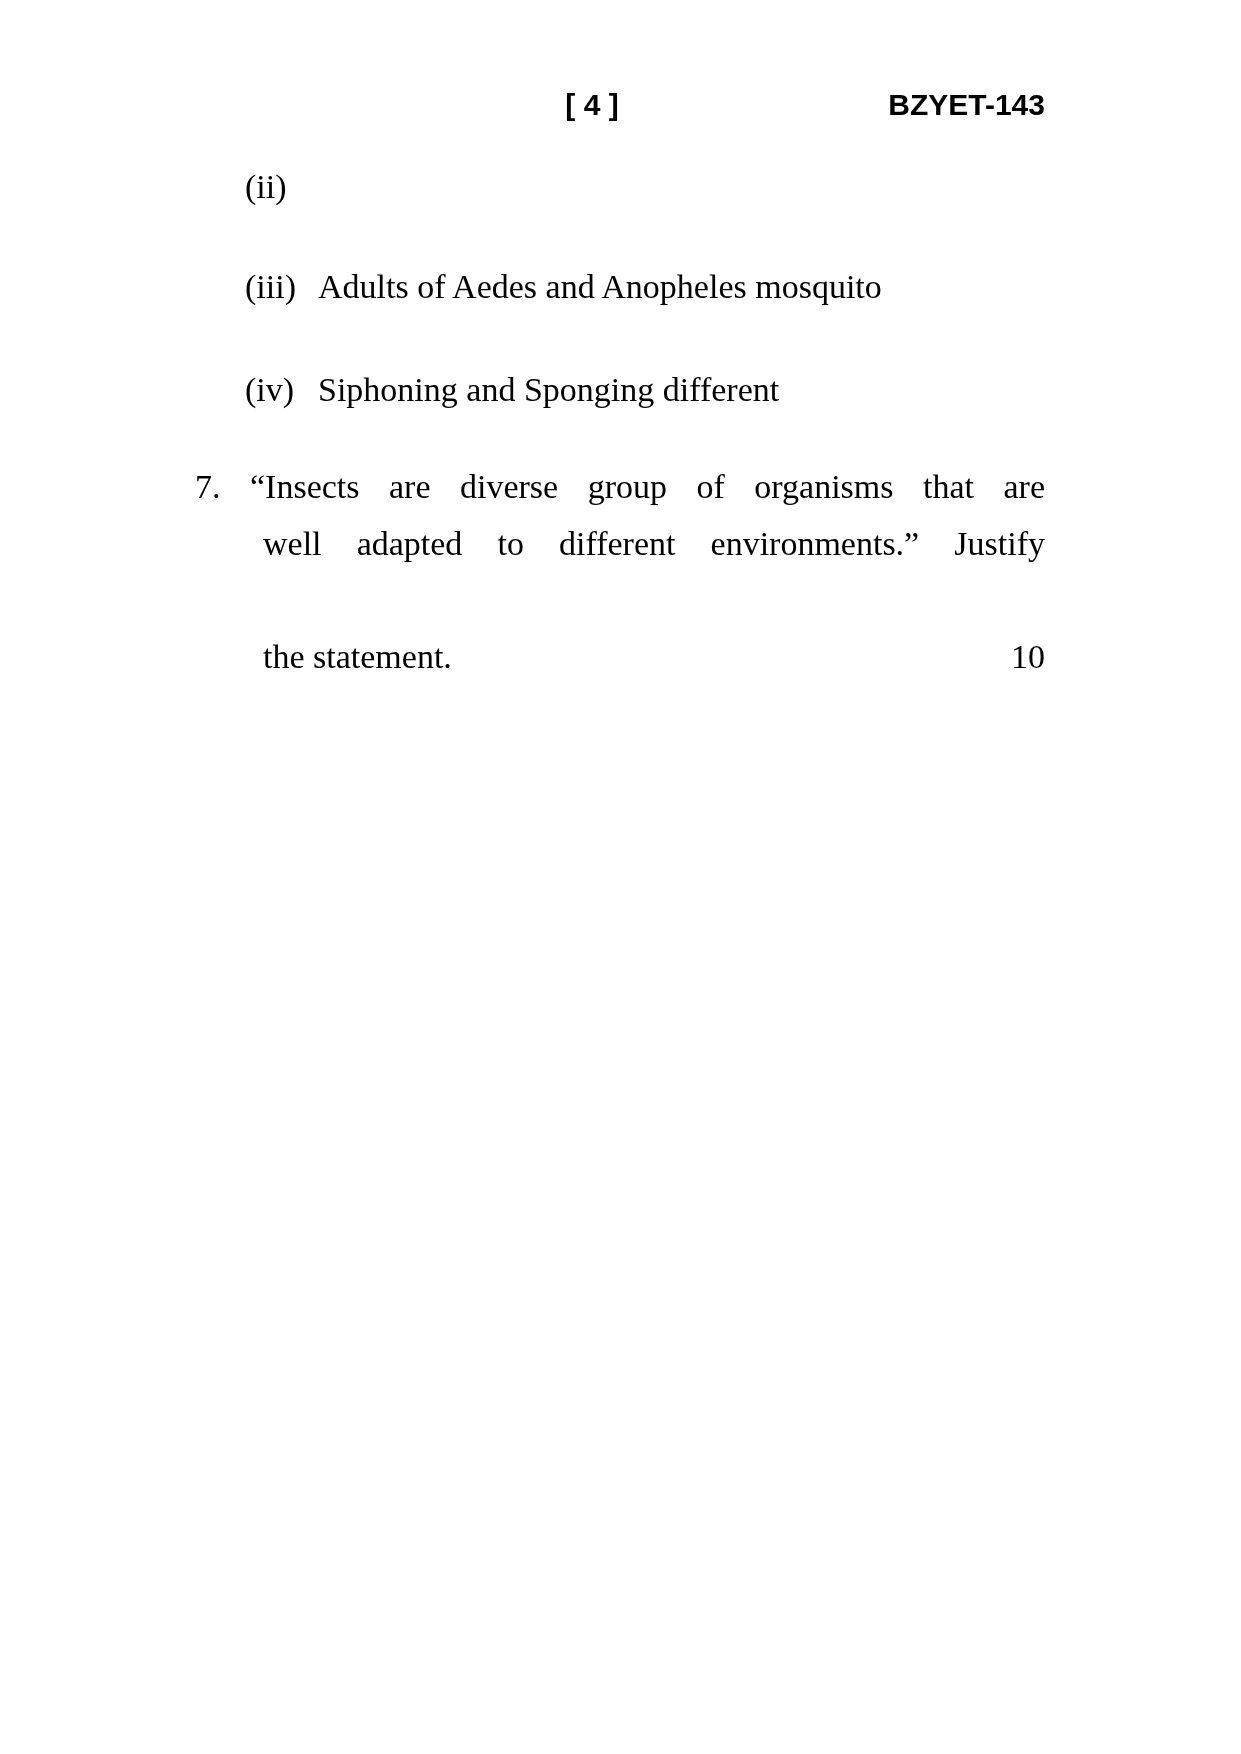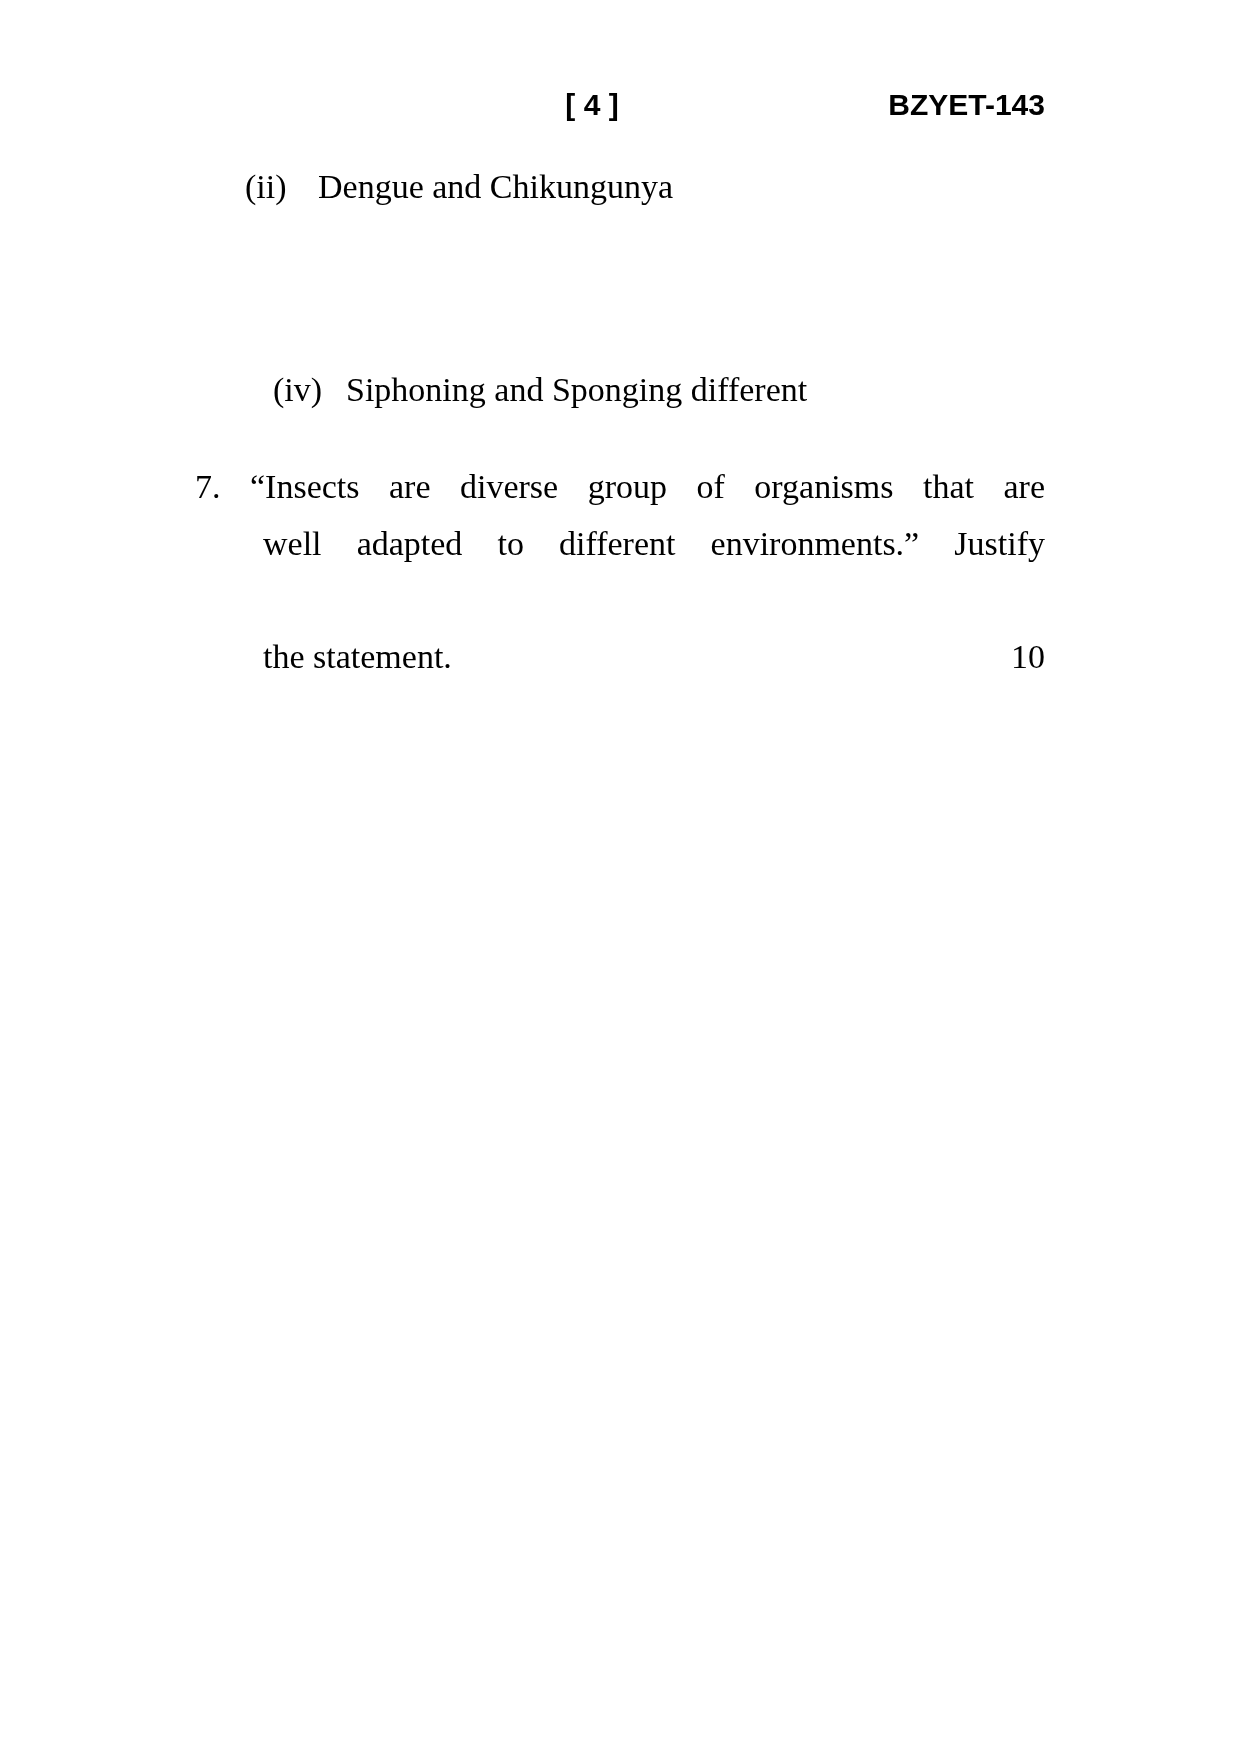--- a/index.html
+++ b/index.html
@@ -69,39 +69,42 @@
   }
   .q-line.last {
     text-align: center;
     text-align-last: left;
     display: flex;
     justify-content: space-between;
     gap: 8px;
   }
   .row-1 { top: 167px; }
   .row-2 { top: 267px; }
-  .row-3 { top: 370px; margin-left: 28px; }
+  .row-3 { top: 370px; }
   .row-4 { top: 467px; }
   .row-5 { top: 524px; }
   .row-6 { top: 637px; }
 </style>
 </head>
 <body>
 
 <div class="page">
 
   <div class="page-number">[ 4 ]</div>
 
   <div class="course-code">BZYET-143</div>
 
   <div class="body-line sub-item row-1">
     <span class="sub-label">(ii)</span>
-    <span class="sub-text">Dengue and Chikungunya</span>
   </div>
 
+  <div class="body-line sub-item row-2">
+    <span class="sub-label">(iii)</span>
+    <span class="sub-text">Adults of Aedes and Anopheles mosquito</span>
+  </div>
 
   <div class="body-line sub-item row-3">
     <span class="sub-label">(iv)</span>
     <span class="sub-text">Siphoning and Sponging different</span>
   </div>
 
   <div class="body-line q-number row-4">7.</div>
 
   <div class="body-line q-line first row-4">“Insects are diverse group of organisms that are</div>
 

